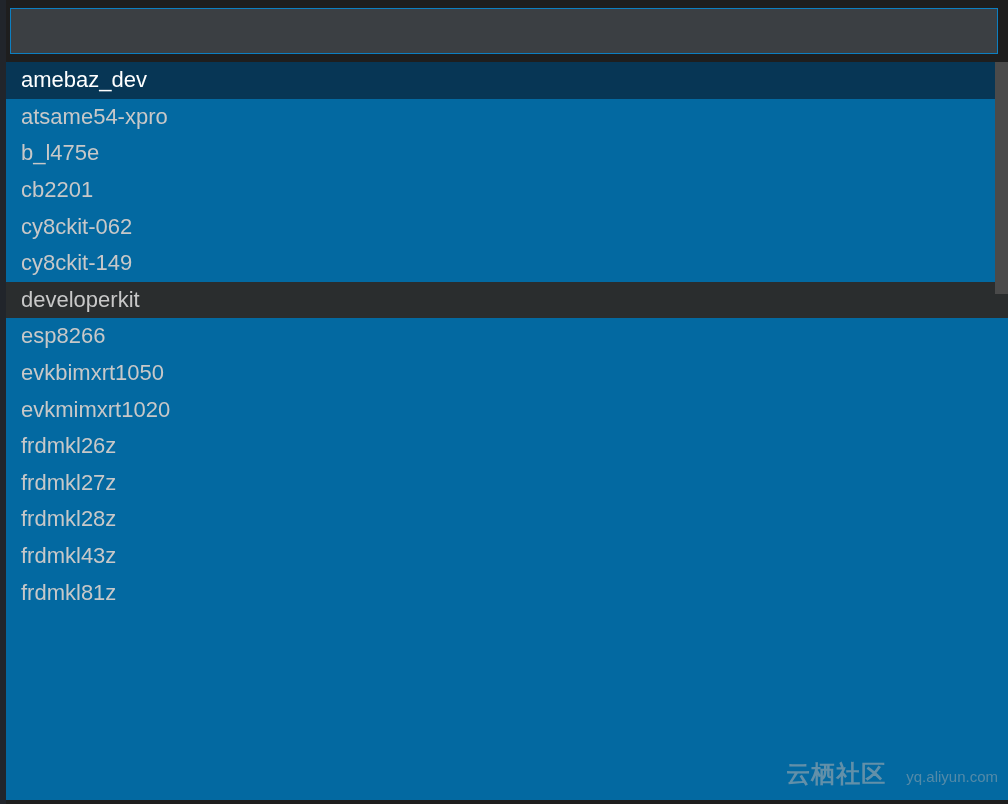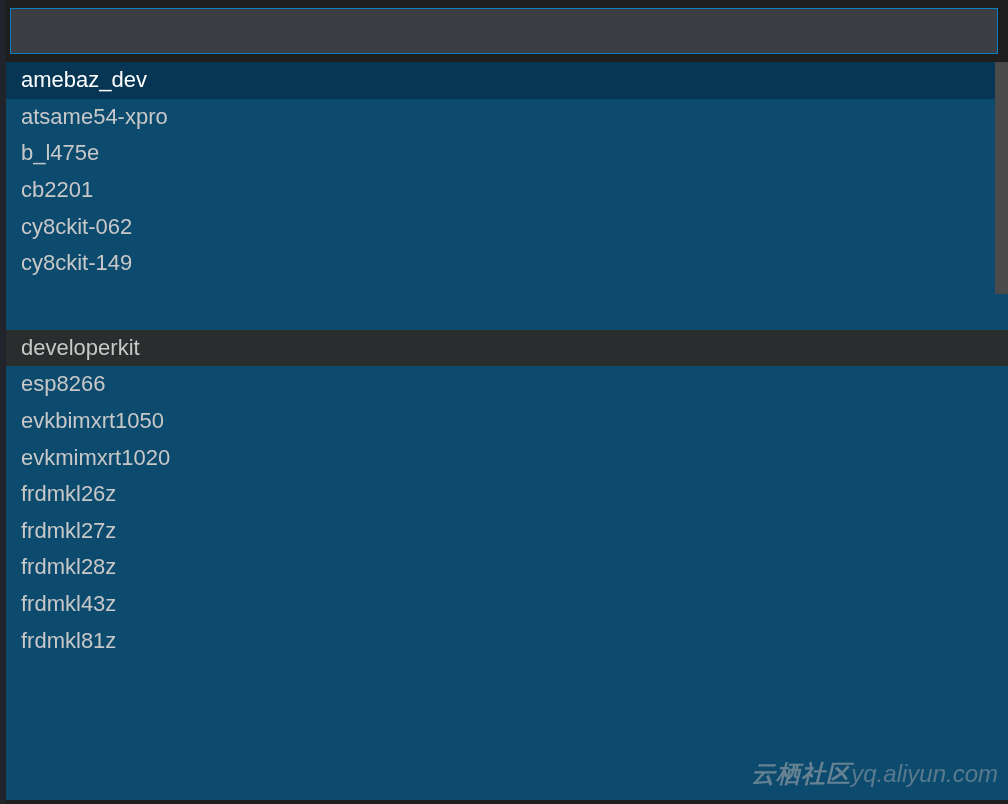--- a/index.html
+++ b/index.html
@@ -40,68 +40,66 @@
     outline: none;
     color: #d4d4d4;
     font-size: 22px;
   }
   .list {
     position: absolute;
     left: 6px;
     right: 0;
     top: 62px;
     height: 738px;
-    background: #0c4a6e;
+    background: #0369a1;
     text-align: right;
   }
   .item {
     height: 36.6px;
     padding-left: 15px;
     display: flex;
     align-items: center;
     font-size: 22px;
     color: #c8c8c8;
     cursor: pointer;
   }
   .item.selected {
     background: #073655;
     color: #ffffff;
   }
   .item.hovered {
     background: #2a2d2e;
-    margin-top: 48px;
   }
   .scrollbar {
     position: absolute;
     right: 0;
     top: 62px;
     width: 13px;
     height: 232px;
     background: #4a4a4a;
   }
   .watermark {
     position: absolute;
     right: 10px;
     bottom: 14px;
     font-size: 24px;
     color: #b0b0b0;
     opacity: 0.55;
     display: flex;
     align-items: baseline;
-    gap: 0;
-    font-style: italic;
+    gap: 20px;
   }
   .watermark .brand {
     font-weight: 600;
     letter-spacing: 1px;
   }
   .watermark .url {
     font-weight: 300;
     opacity: 0.85;
-    font-size: 24px;
+    font-size: 15px;
   }
 </style>
 </head>
 <body>
 
 <div class="root">
   <div class="left-edge"></div>
 
   <div class="search-wrapper">
     <input class="search-input" type="text" value="" style="">

